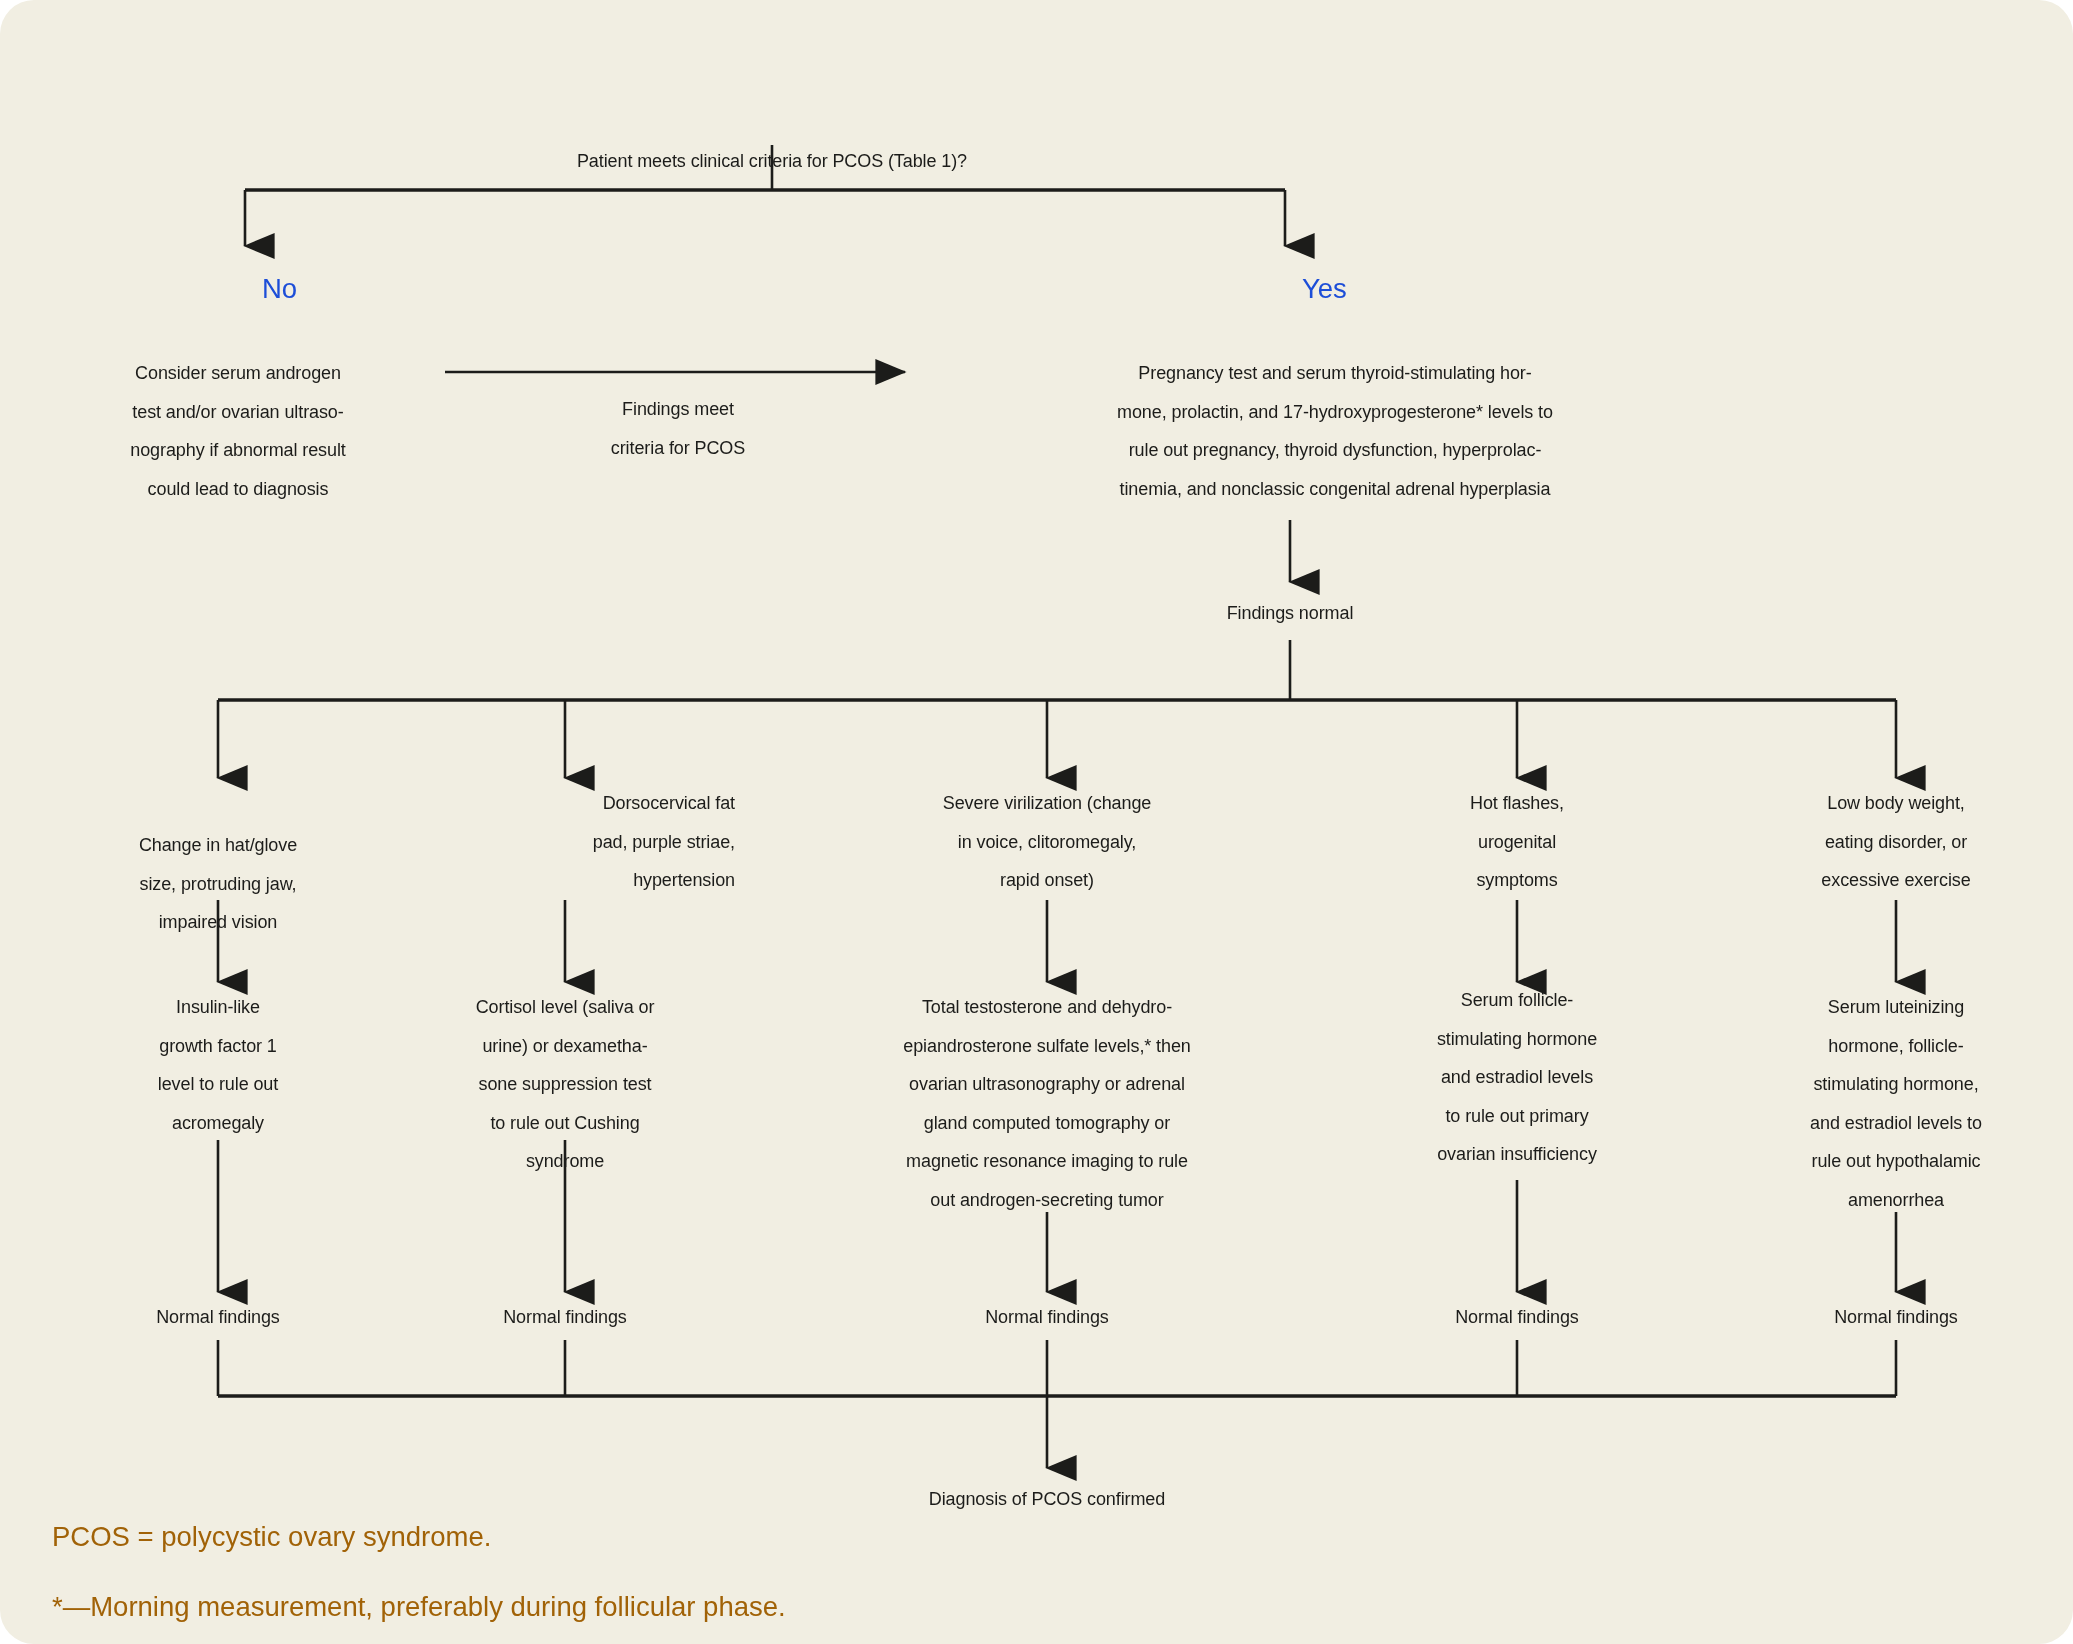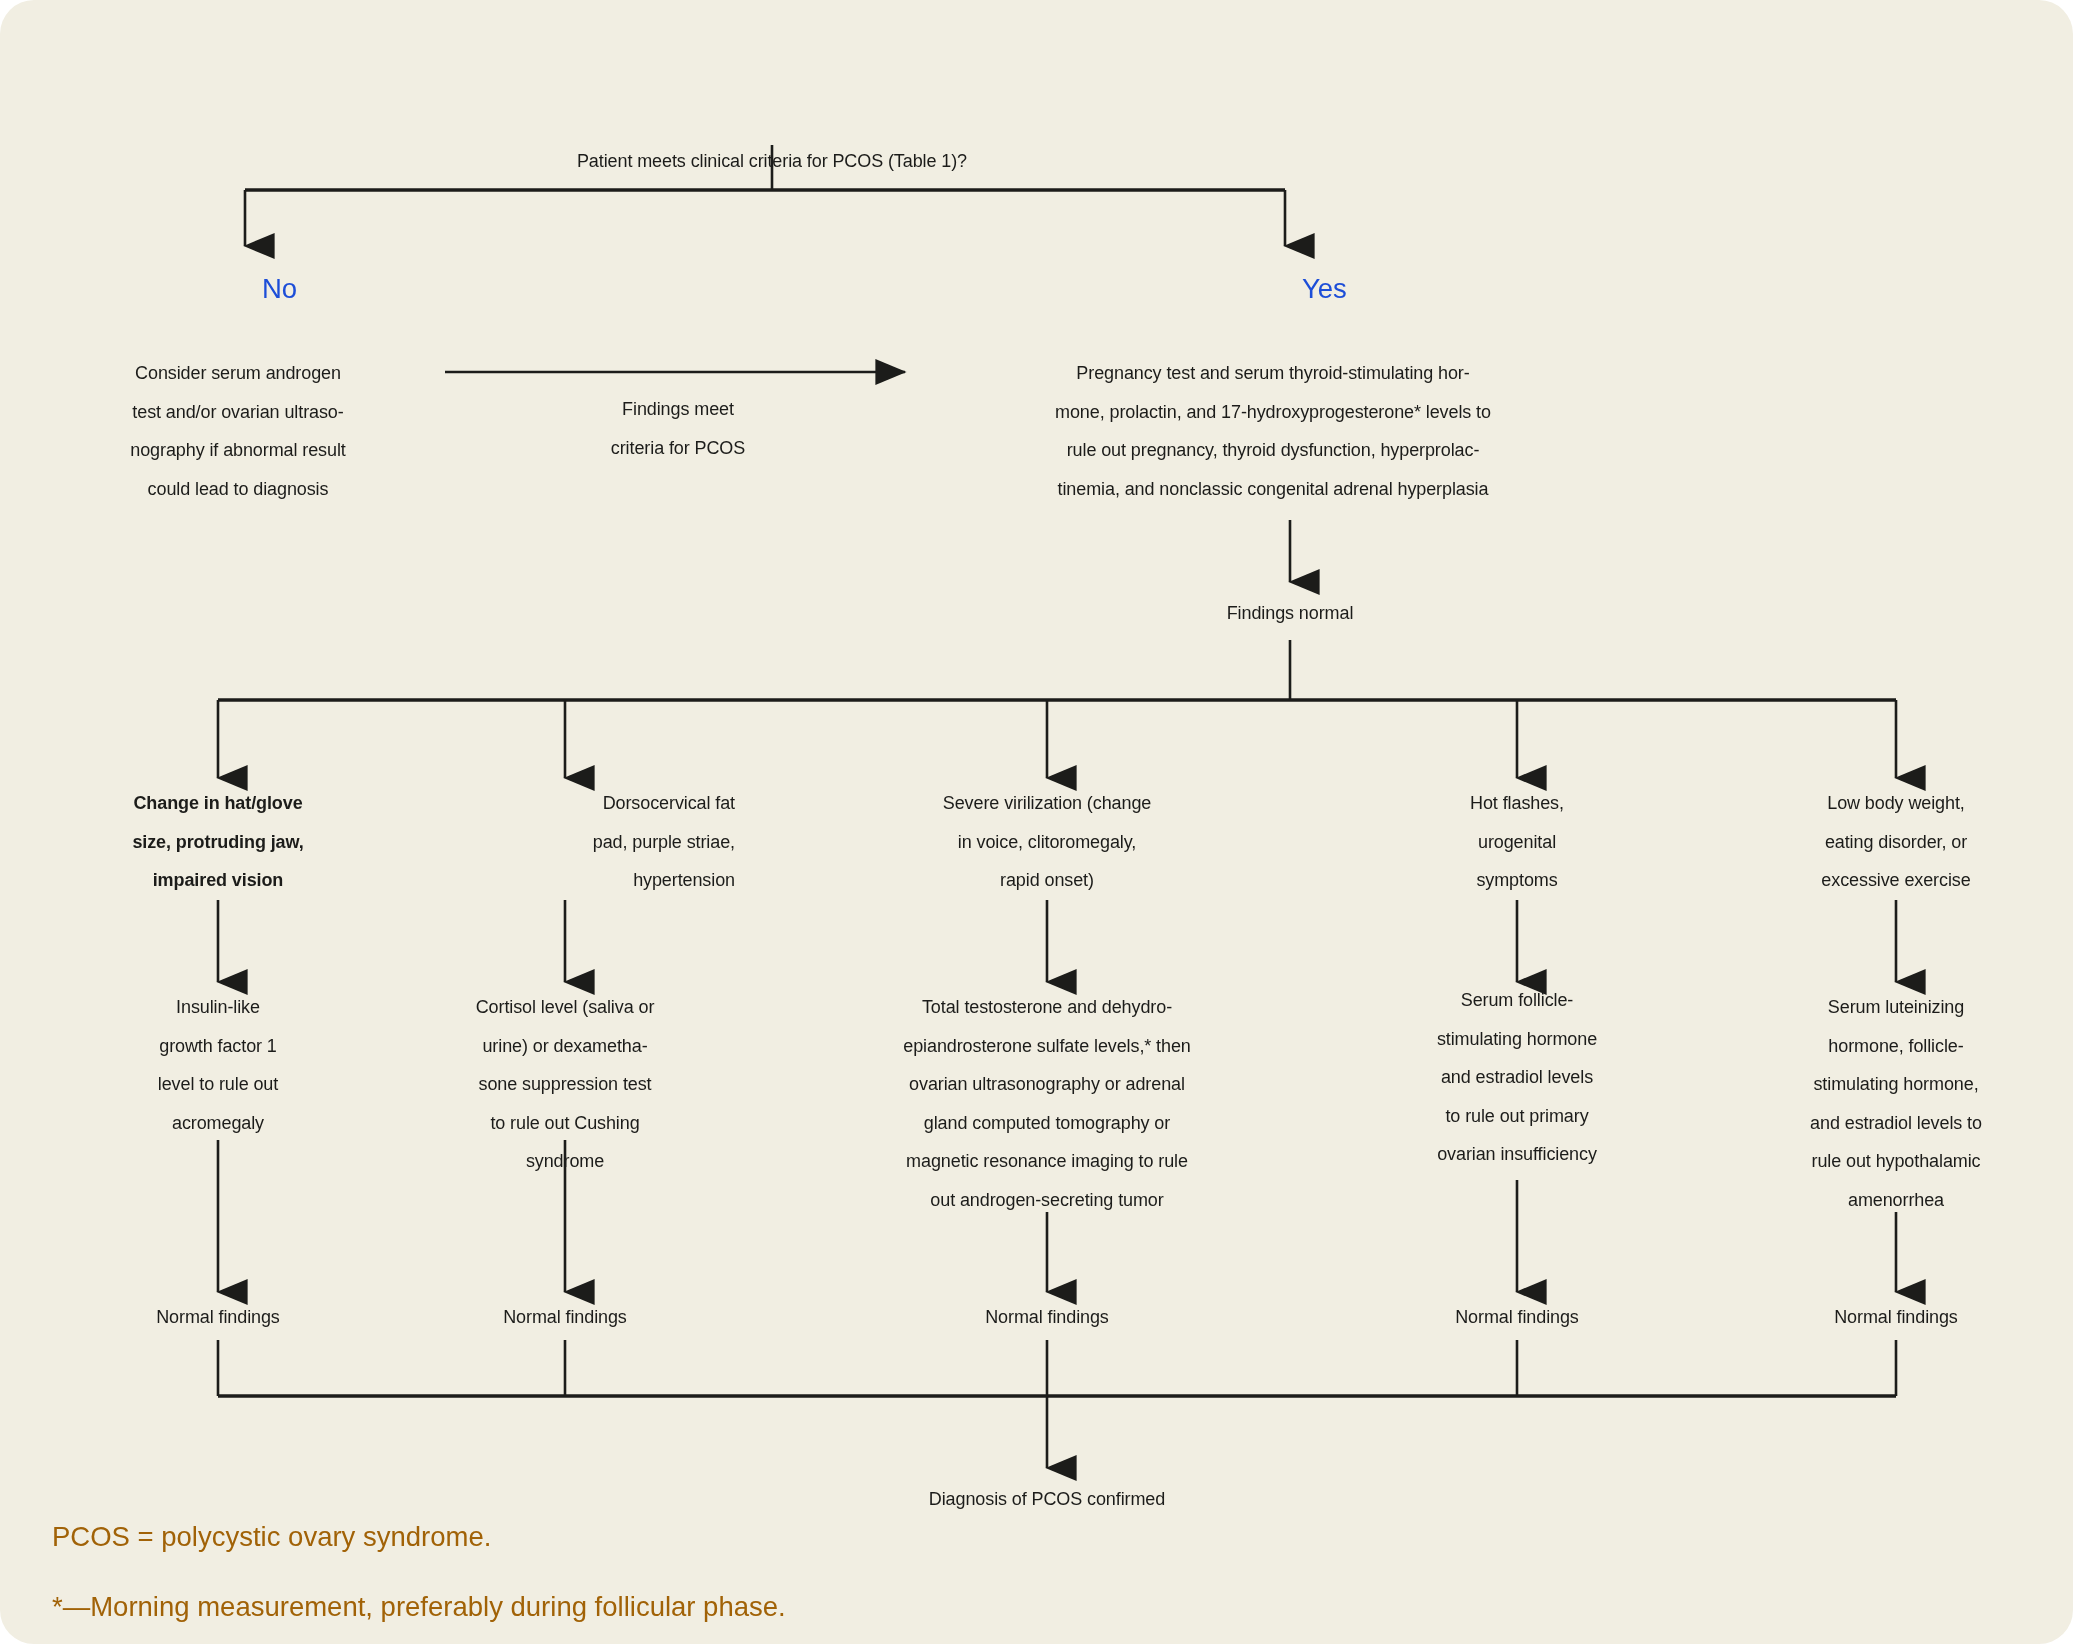--- a/index.html
+++ b/index.html
@@ -129,28 +129,28 @@
   <div class="edge-label" style="left:1302px; top:272px; width:140px;">Yes</div>
 
   <div class="node-text" style="left:28px; top:354px; width:420px;">Consider serum androgen
 test and/or ovarian ultraso-
 nography if abnormal result
 could lead to diagnosis</div>
 
   <div class="node-text" style="left:508px; top:390px; width:340px;">Findings meet
 criteria for PCOS</div>
 
-  <div class="node-text" style="left:893px; top:354px; width:760px;">Pregnancy test and serum thyroid-stimulating hor-
+  <div class="node-text" style="left:955px; top:354px; width:760px;">Pregnancy test and serum thyroid-stimulating hor-
 mone, prolactin, and 17-hydroxyprogesterone* levels to
 rule out pregnancy, thyroid dysfunction, hyperprolac-
 tinemia, and nonclassic congenital adrenal hyperplasia</div>
 
   <div class="node-text" style="left:1100px; top:594px; width:380px;">Findings normal</div>
 
-  <div class="node-text" style="left:38px; top:784px; width:360px;font-weight:bold;">Change in hat/glove
+  <div class="node-text" style="left:38px; top:826px; width:360px;">Change in hat/glove
 size, protruding jaw,
 impaired vision</div>
   <div class="node-text" style="left:58px; top:988px; width:320px;">Insulin-like
 growth factor 1
 level to rule out
 acromegaly</div>
   <div class="node-text" style="left:58px; top:1298px; width:320px;">Normal findings</div>
 
   <div class="node-text" style="left:395px; top:784px; width:340px;text-align:right;">Dorsocervical fat
 pad, purple striae,

